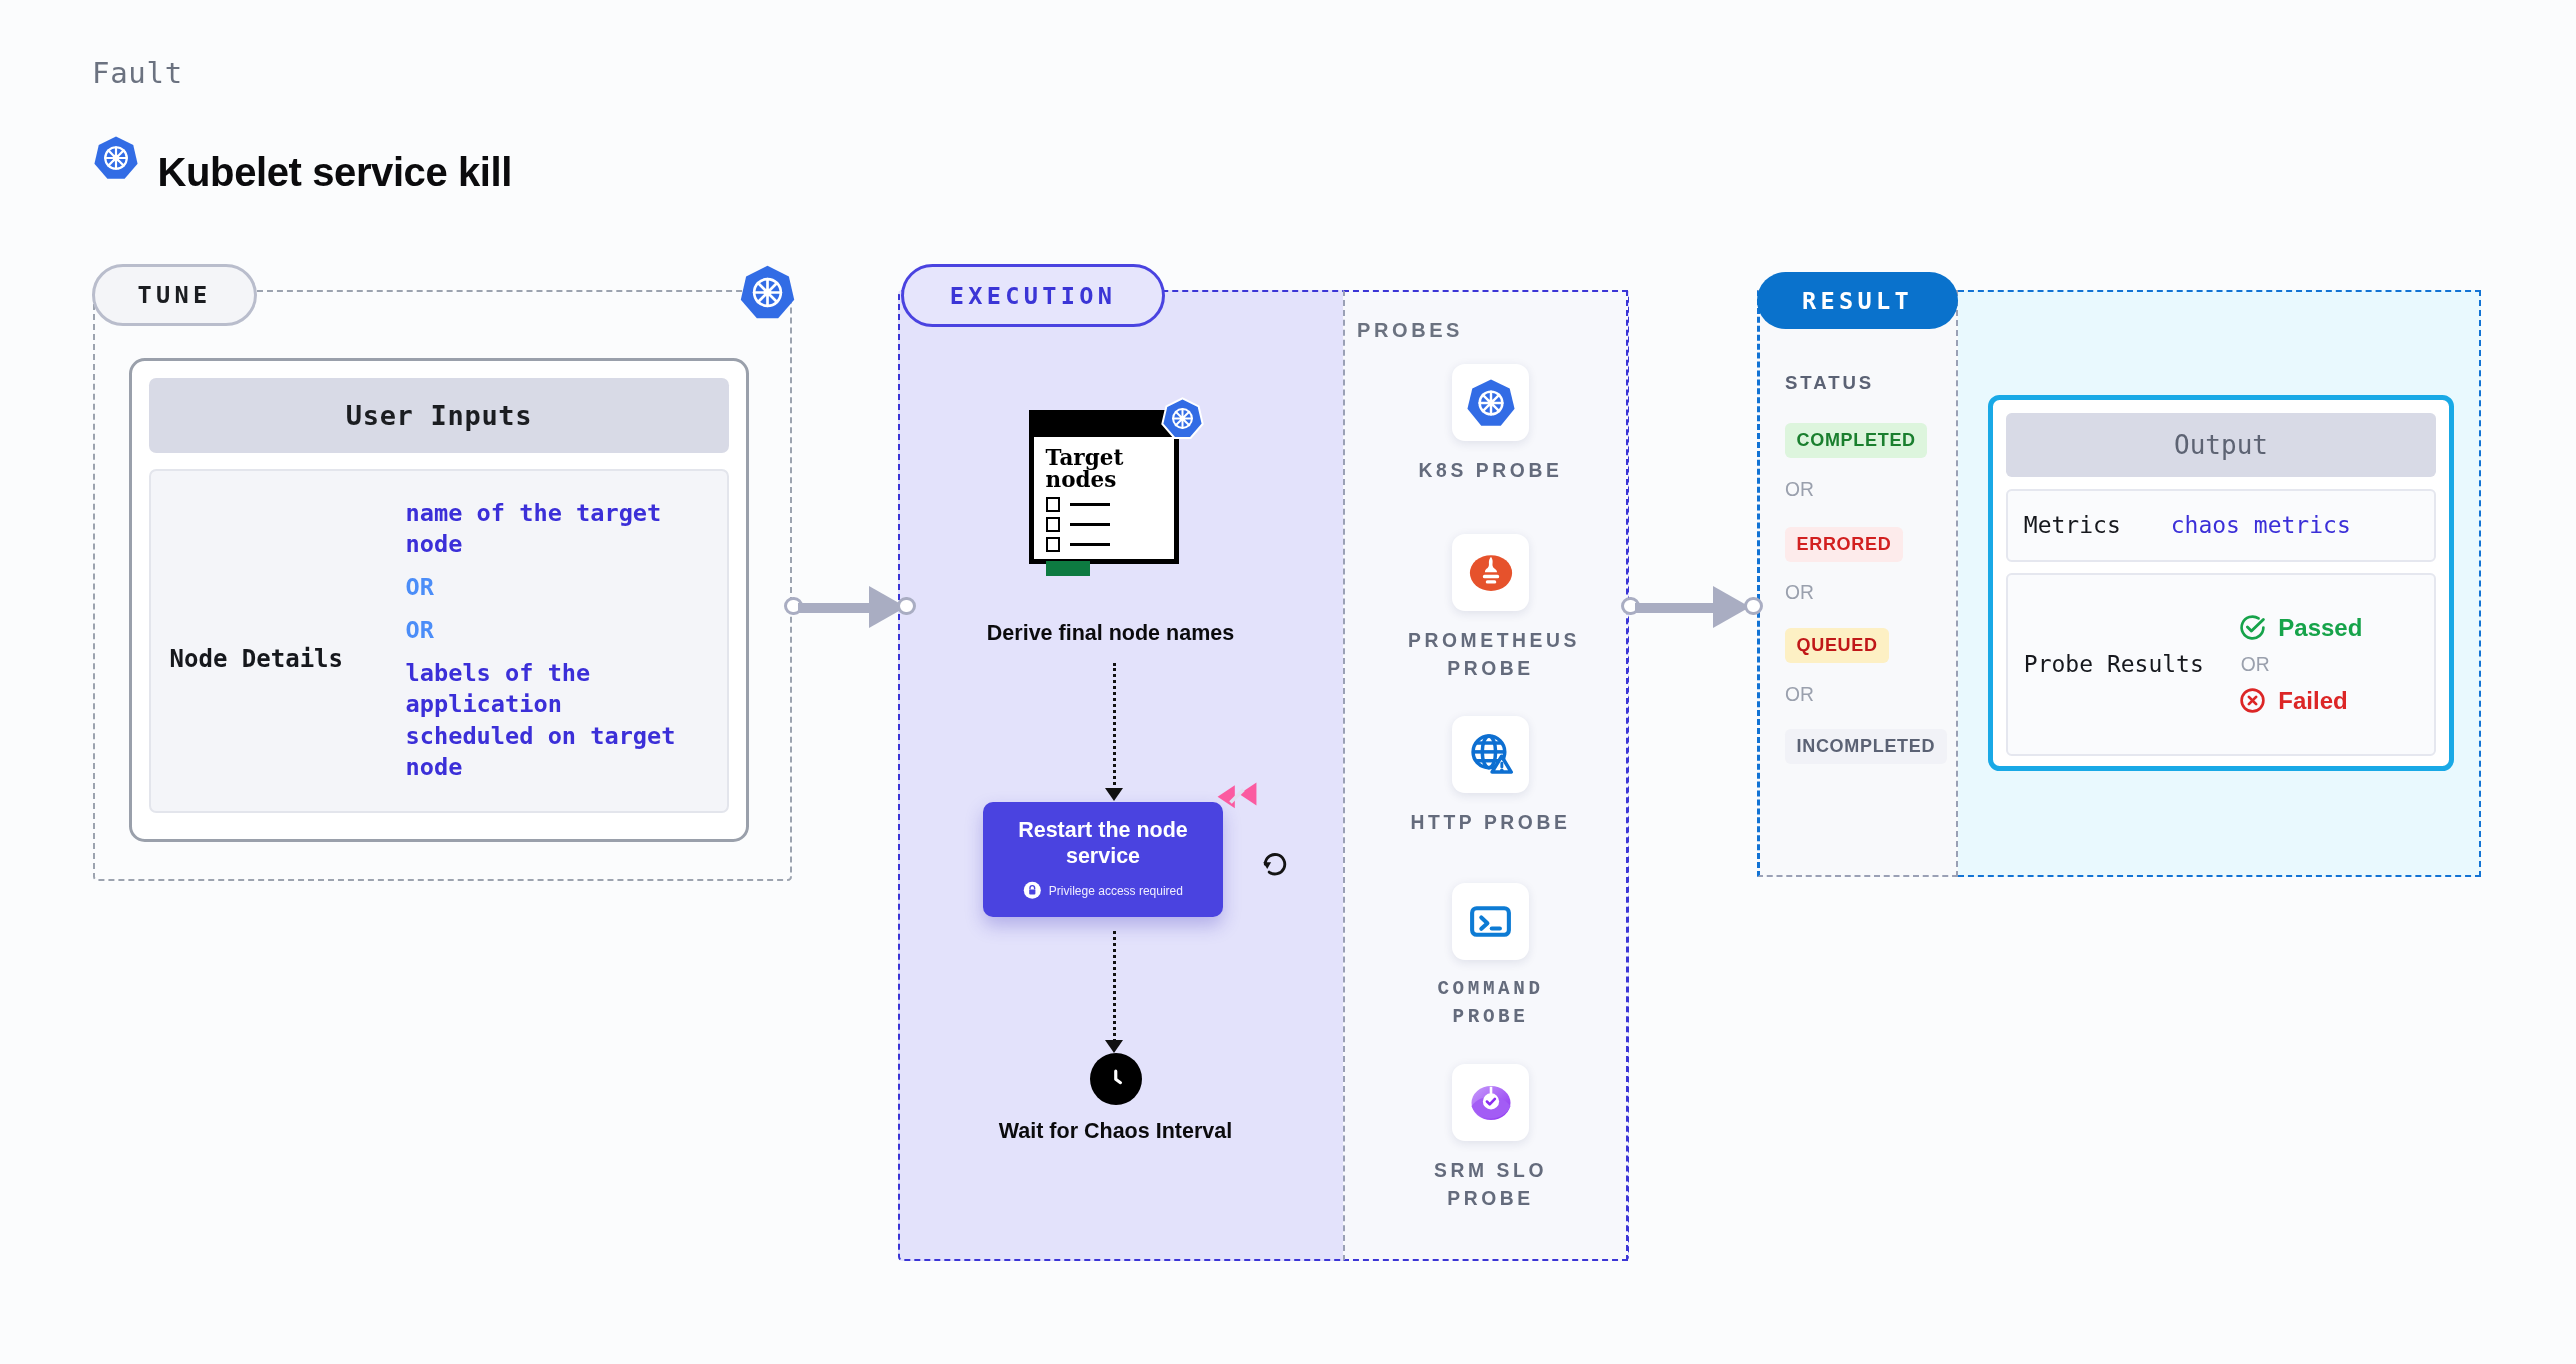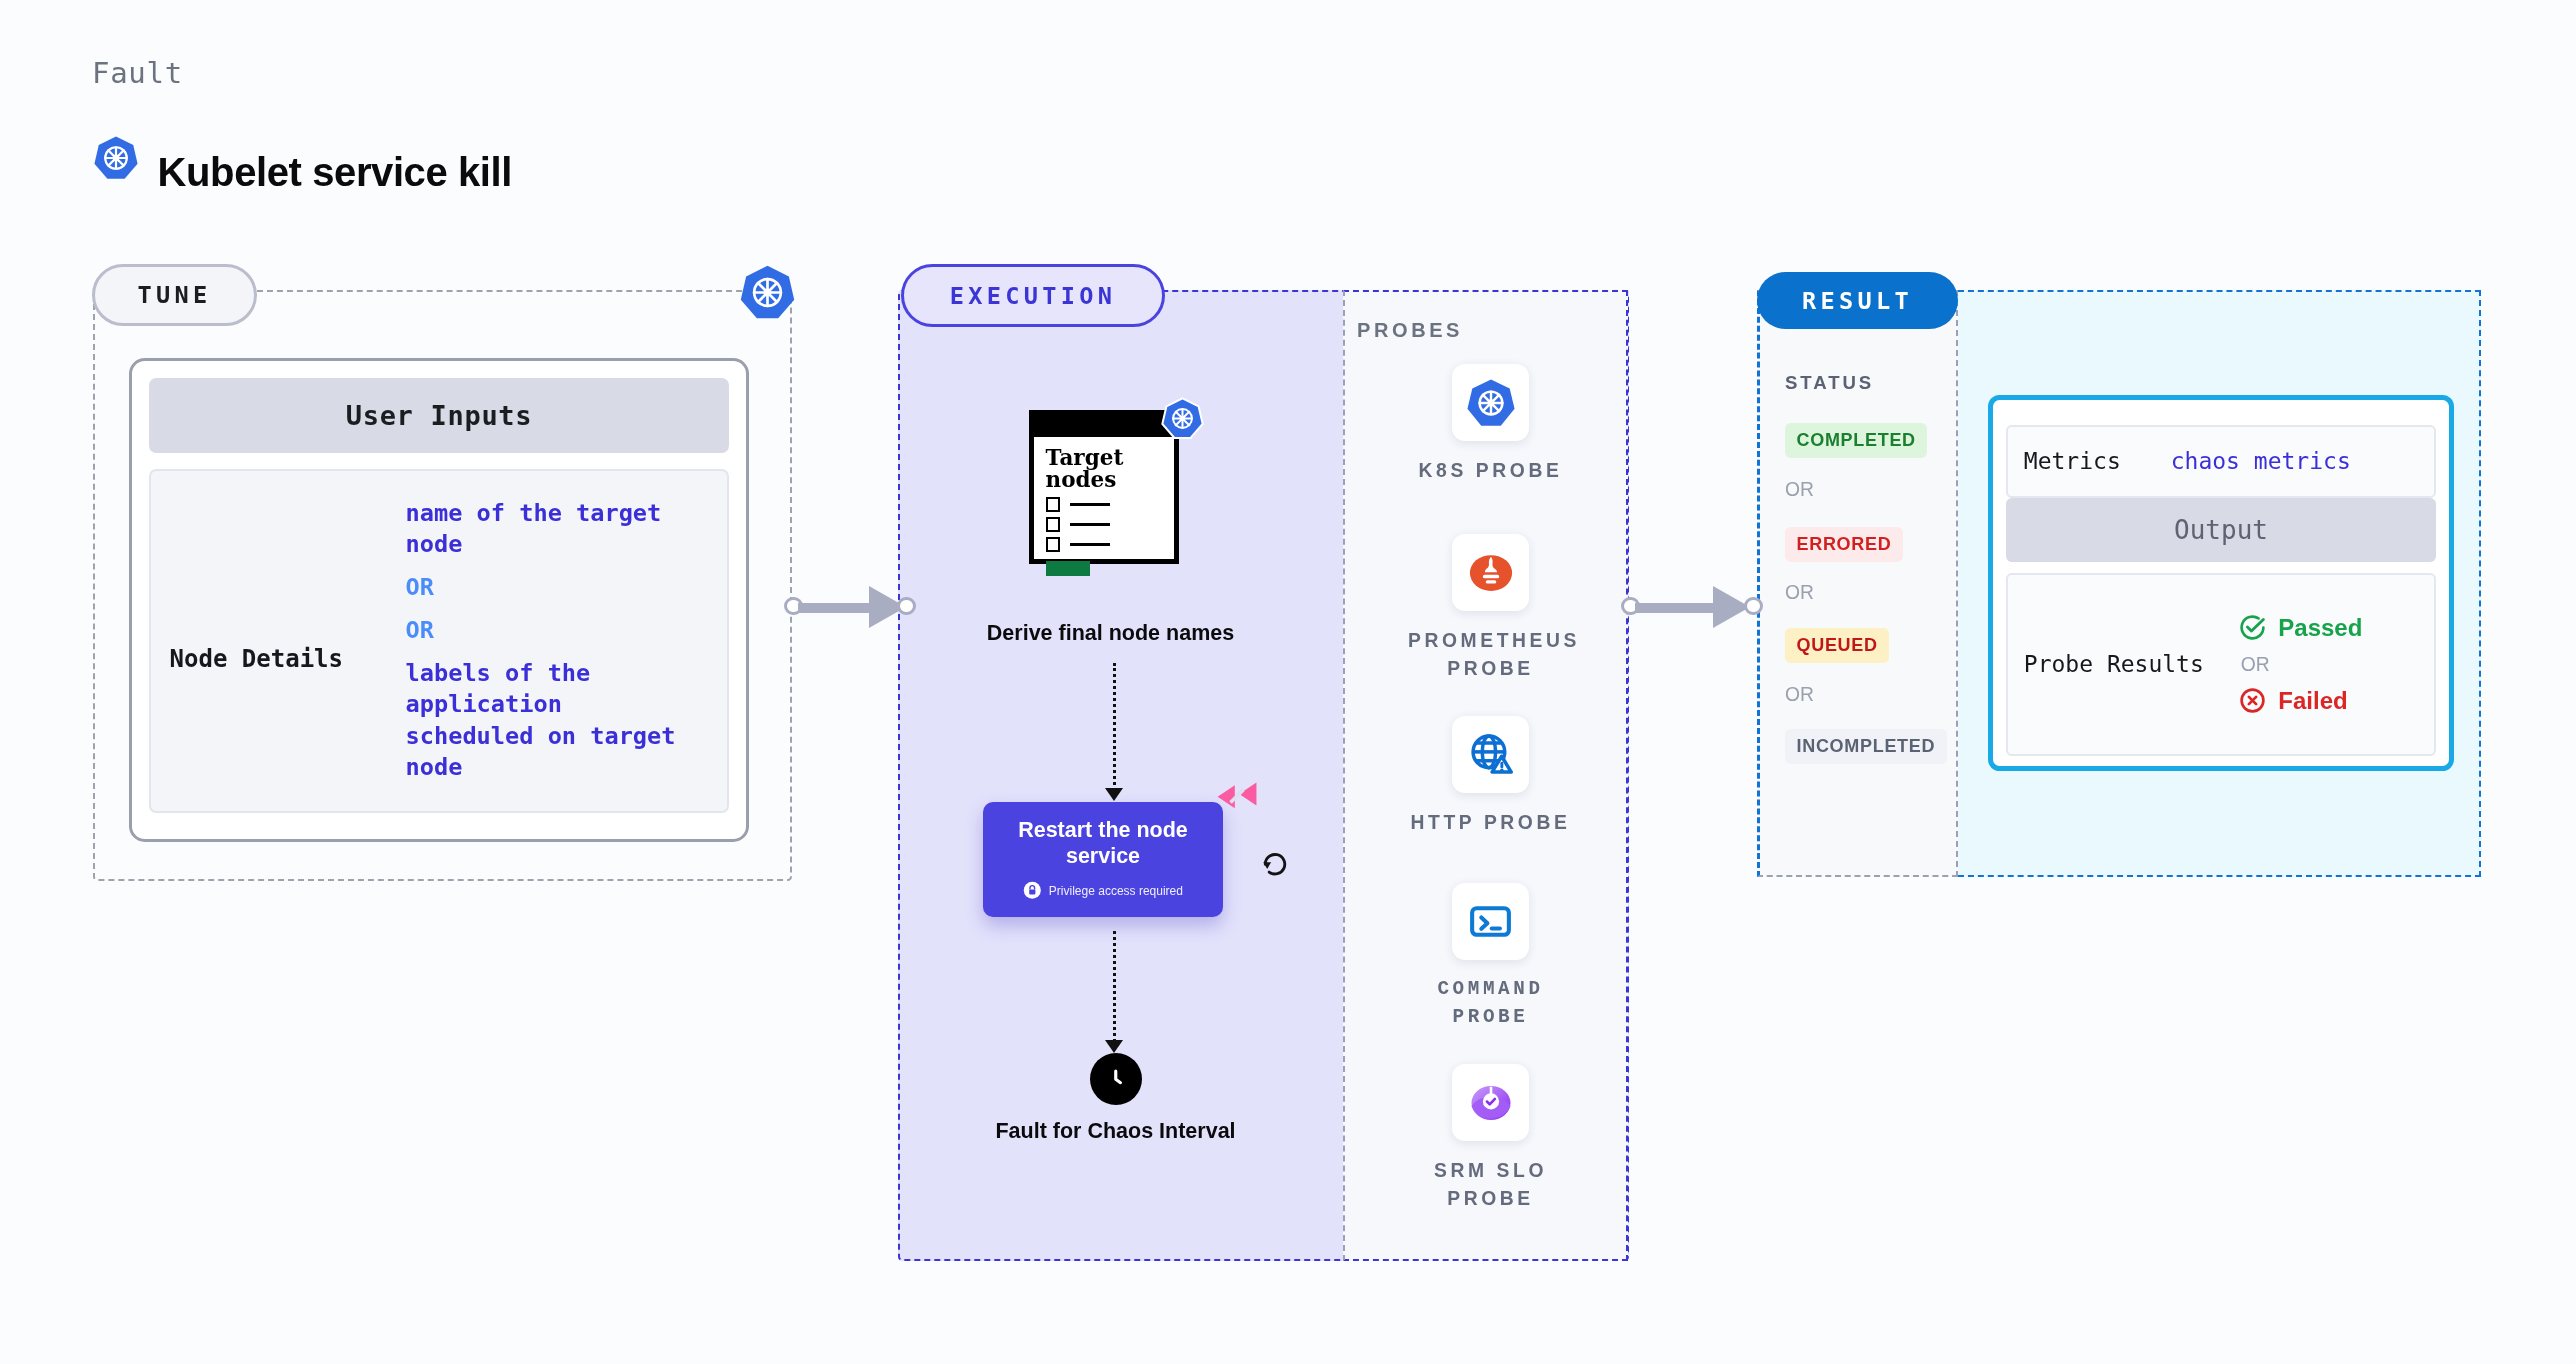--- a/index.html
+++ b/index.html
@@ -354,21 +354,21 @@
 </div>
 
 <div class="dotline" id="dot2"></div>
 <div class="dotarrow" id="arw2"></div>
 
 <div id="clock-node">
   <svg width="31.5" height="31.5" viewBox="0 0 24 24">
     <path d="M12 6.2v6.2l3.6 2.6" fill="none" stroke="#fff" stroke-width="2.4" stroke-linecap="round" stroke-linejoin="round"></path>
   </svg>
 </div>
-<div id="wait-label">Fault for Chaos Interval</div>
+<div id="wait-label">Wait for Chaos Interval</div>
 
 <div id="probes-label">PROBES</div>
 
 <div class="probe" style="top:364px;">
   <div class="probe-icon-box">
     <svg width="52" height="52" viewBox="0 0 64 64">
       <polygon points="32,3 55,14 61,39 44,60 20,60 3,39 9,14" fill="#326ce5"></polygon>
       <g fill="none" stroke="#fff" stroke-width="3" stroke-linecap="round">
         <circle cx="32" cy="32" r="14"></circle>
           <circle cx="32" cy="32" r="3" fill="#fff"></circle>
@@ -462,25 +462,25 @@
 
 <div class="status-chip" style="top:423px;background:#ddf5dd;color:#1a7f2e;">COMPLETED</div>
 <div class="status-or" style="top:479px;">OR</div>
 <div class="status-chip" style="top:527px;background:#fdebeb;color:#d22020;">ERRORED</div>
 <div class="status-or" style="top:582px;">OR</div>
 <div class="status-chip" style="top:628px;background:#fdf0c4;color:#c01818;">QUEUED</div>
 <div class="status-or" style="top:684px;">OR</div>
 <div class="status-chip" style="top:729px;background:#f1f2f7;color:#5b6274;">INCOMPLETED</div>
 
 <div id="output-card">
+  <div id="output-header">Output</div>
   <div id="metrics-row">
     <span class="mono-key">Metrics</span>
     <span class="mono-val">chaos metrics</span>
   </div>
-  <div id="output-header">Output</div>
   <div id="probe-results-row">
     <span id="pr-key">Probe Results</span>
     <span>
       <span class="pr-item">
         <span>
           <svg width="29" height="29" viewBox="0 0 24 24">
             <path d="M21 12a9 9 0 1 1-4-7.5" fill="none" stroke="#16a34a" stroke-width="2.2" stroke-linecap="round"></path>
             <path d="M7.8 11.6l3.3 3.3L21 5.4" fill="none" stroke="#16a34a" stroke-width="2.4" stroke-linecap="round" stroke-linejoin="round"></path>
           </svg>
         </span>

